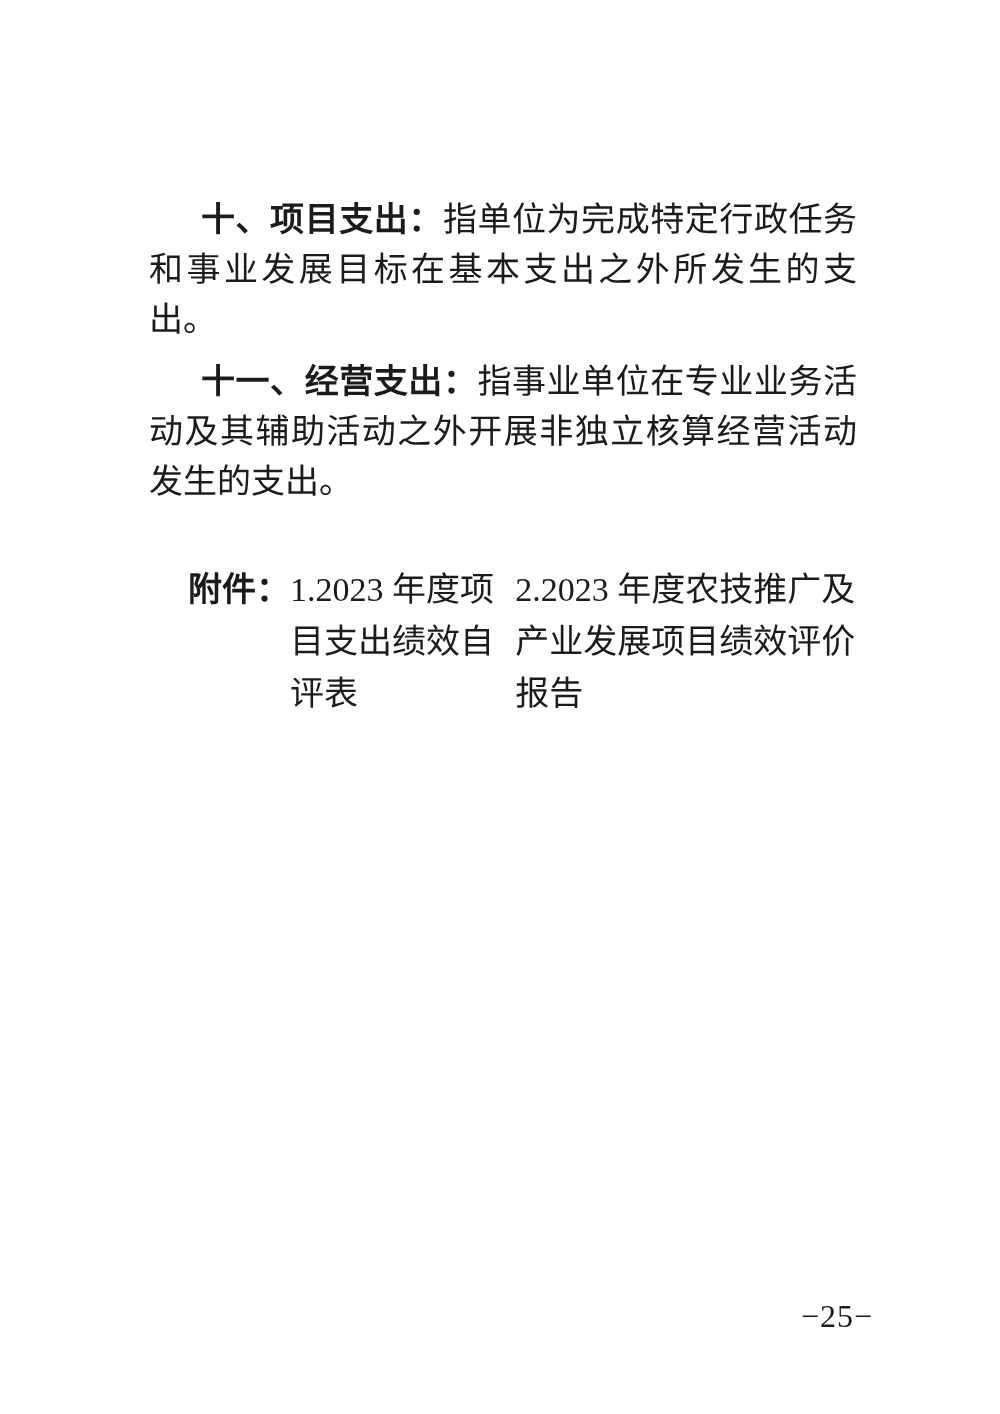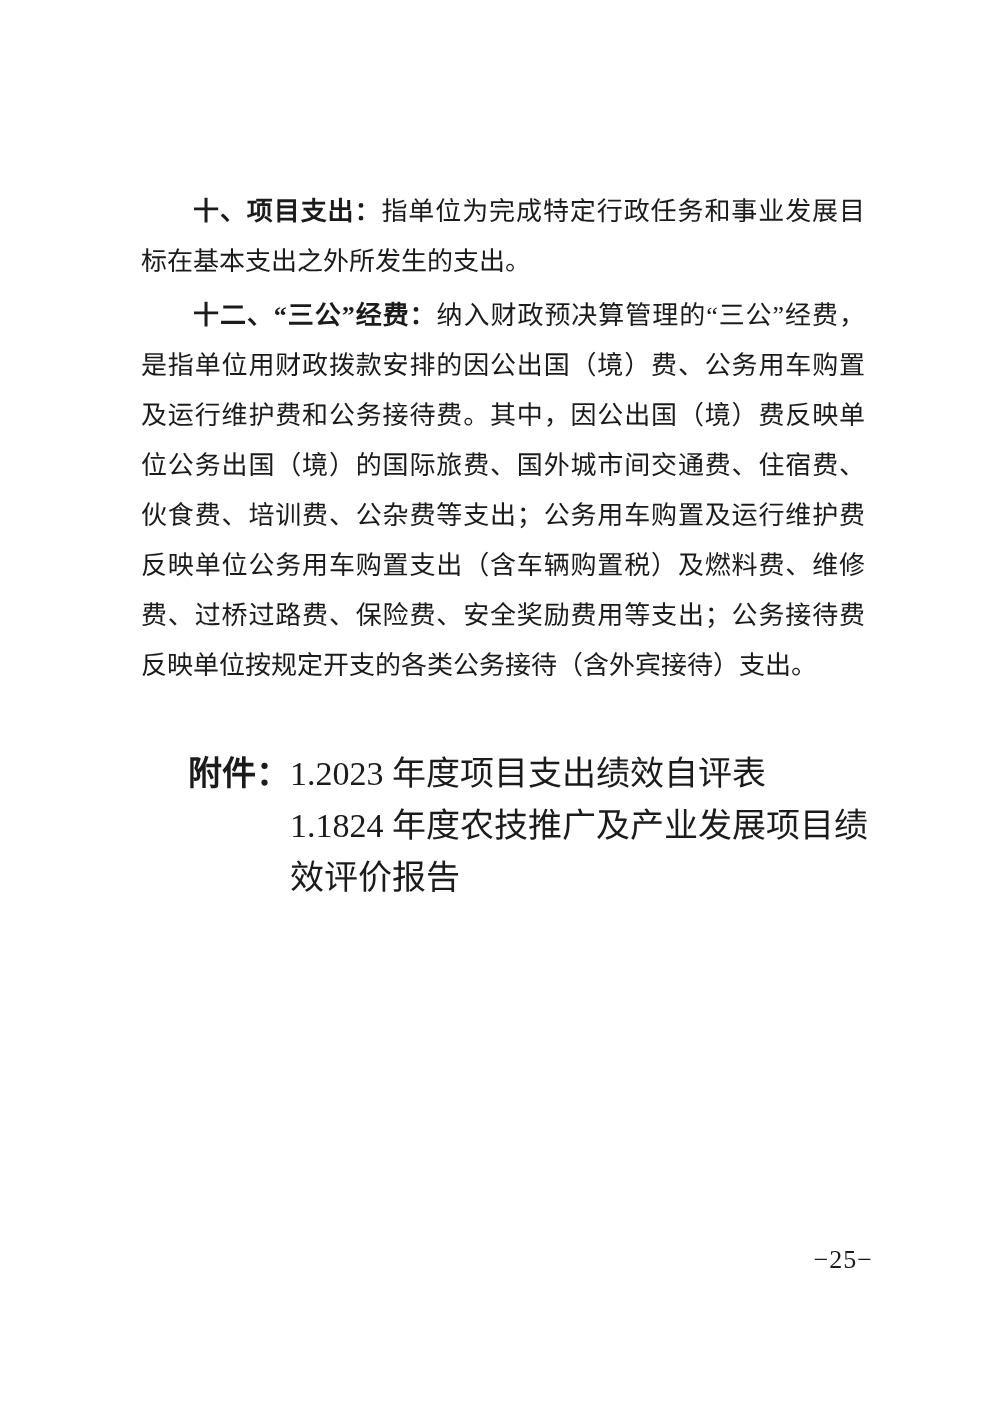--- a/index.html
+++ b/index.html
@@ -16,22 +16,22 @@
     color: #1b1b1b;
     overflow: hidden;
   }
   .content {
     position: absolute;
     left: 137px;
     top: 183px;
     width: 732px;
   }
   .para {
-    margin: 4px;
-    font-size: 26px;
+    margin: 12px;
+    font-size: 34px;
     line-height: 50px;
     text-align: justify;
     text-justify: inter-character;
     text-indent: 52px;
     word-break: normal;
     line-break: strict;
   }
   .lead {
     font-weight: 700;
   }
@@ -42,49 +42,49 @@
     padding-left: 51px;
     font-size: 34px;
     line-height: 52px;
   }
   .att-label {
     font-weight: 700;
     white-space: nowrap;
   }
   .att-items {
     display: flex;
-    flex-direction: column;
+    flex-direction: row;
   }
   .page-number {
     position: absolute;
-    top: 1246px;
+    top: 1302px;
     right: 127px;
-    font-size: 26px;
+    font-size: 32px;
     line-height: 28px;
     letter-spacing: 1px;
   }
 </style>
 </head>
 <body>
 
 <div class="page">
 
   <div class="content">
 
     <p class="para"><span class="lead">十、项目支出：</span><span>指单位为完成特定行政任务和事业发展目标在基本支出之外所发生的支出。</span></p>
 
+    <p class="para"><span class="lead">十一、经营支出：</span><span>指事业单位在专业业务活动及其辅助活动之外开展非独立核算经营活动发生的支出。</span></p>
 
-    <p class="para"><span class="lead">十二、“三公”经费：</span><span>纳入财政预决算管理的“三公”经费，是指单位用财政拨款安排的因公出国（境）费、公务用车购置及运行维护费和公务接待费。其中，因公出国（境）费反映单位公务出国（境）的国际旅费、国外城市间交通费、住宿费、伙食费、培训费、公杂费等支出；公务用车购置及运行维护费反映单位公务用车购置支出（含车辆购置税）及燃料费、维修费、过桥过路费、保险费、安全奖励费用等支出；公务接待费反映单位按规定开支的各类公务接待（含外宾接待）支出。</span></p>
 
 
     <div class="attachments">
       <span class="att-label">附件：</span>
       <div class="att-items">
         <div>1.2023 年度项目支出绩效自评表</div>
-        <div>1.1824 年度农技推广及产业发展项目绩效评价报告</div>
+        <div>2.2023 年度农技推广及产业发展项目绩效评价报告</div>
       </div>
     </div>
 
   </div>
 
   <div class="page-number">−25−</div>
 
 </div>
 
 </body></html>

